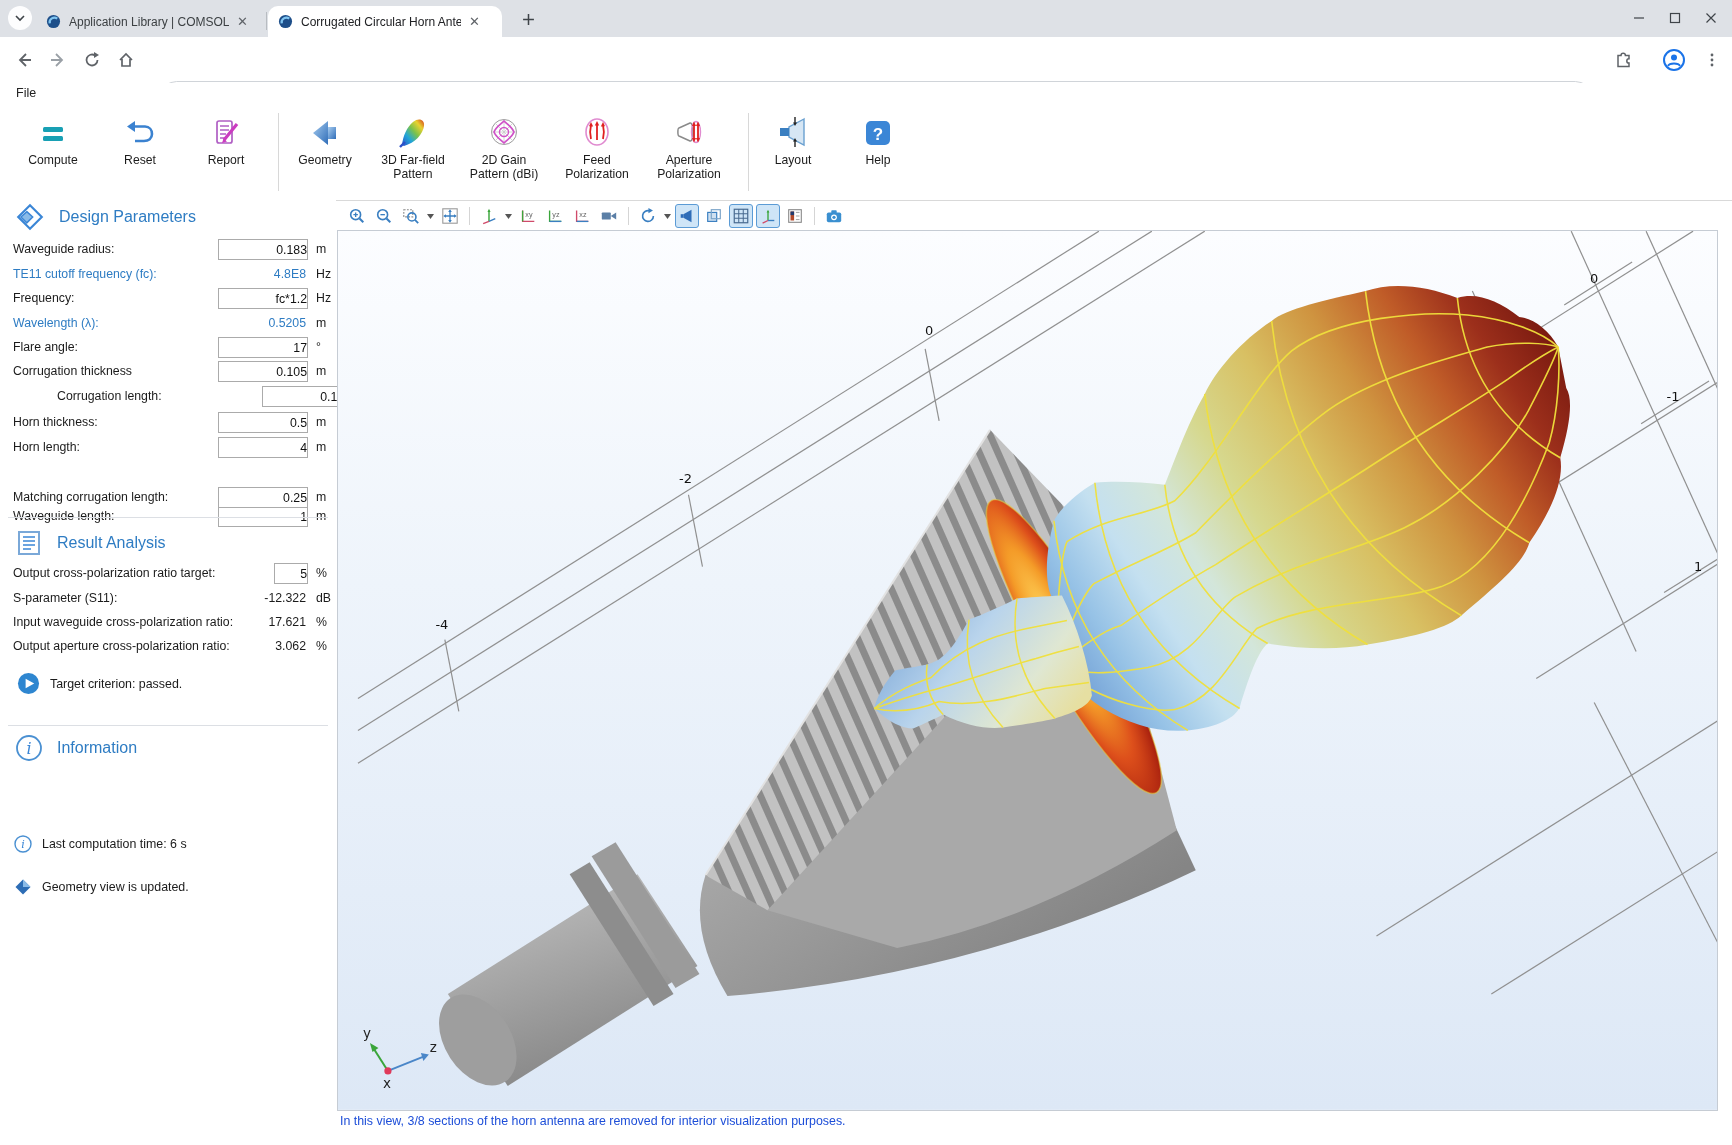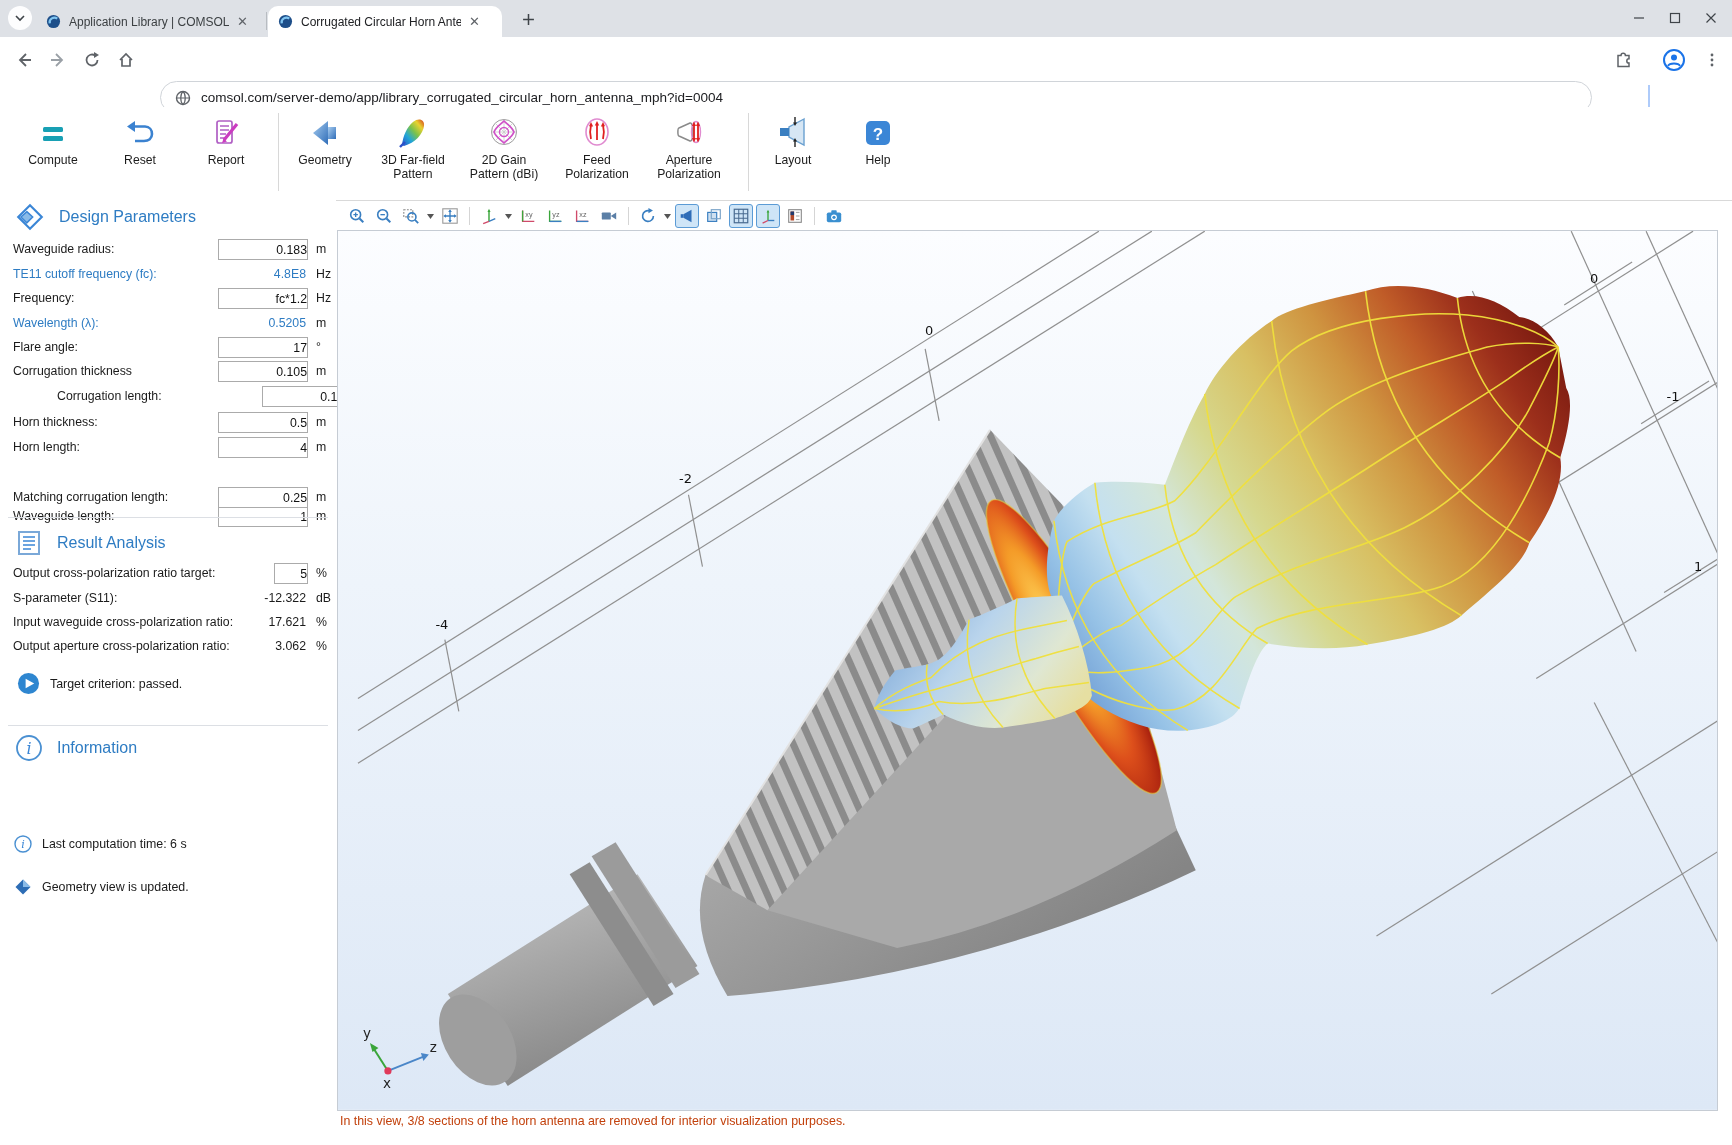--- a/index.html
+++ b/index.html
@@ -42,21 +42,21 @@
   .punit{position:absolute;left:316px;top:3px;font-size:12.3px;}
   .note{position:absolute;left:13px;font-size:12.4px;line-height:17px;width:312px;color:#1b1b1b;}
   .statusrow{position:absolute;display:flex;align-items:center;gap:10px;font-size:12.4px;}
   
   .gtoolbar{position:absolute;left:337px;top:202px;width:1381px;height:28px;background:#fff;display:flex;align-items:center;gap:3px;padding-left:8px;box-sizing:border-box;}
   .gico{width:22px;height:22px;display:flex;align-items:center;justify-content:center;border:1px solid transparent;border-radius:3px;text-align:center;}
   .gico.on{background:#cfe5f7;border:1px solid #5b9bd5;}
   .gcaret{width:9px;height:22px;display:flex;align-items:center;justify-content:center;}
   .gsep{width:1px;height:18px;background:#d5d5d5;margin:0 4px;}
   .canvas{position:absolute;left:337px;top:230px;width:1381px;height:881px;border:1px solid #c6ccd4;box-sizing:border-box;}
-  .caption{position:absolute;left:340px;top:1114px;font-size:12.4px;color:#c2410c;}
+  .caption{position:absolute;left:340px;top:1114px;font-size:12.4px;color:#1d4ed8;}
 </style>
 </head>
 <body>
 
 <div class="stage">
 
   <div class="tabstrip">
     <div class="circlebtn" style="left:8px;top:6px;">
       <svg width="12" height="12" viewBox="0 0 12 12">
           <path d="M2 4 L6 8 L10 4" fill="none" stroke="#3f4449" stroke-width="1.6"></path>
@@ -145,20 +145,23 @@
       </div>
     <div class="navico" style="left:1700px;">
         <svg width="16" height="16" viewBox="0 0 16 16">
           <circle cx="8" cy="3" r="1.4" fill="#5f6368"></circle>
           <circle cx="8" cy="8" r="1.4" fill="#5f6368"></circle>
           <circle cx="8" cy="13" r="1.4" fill="#5f6368"></circle>
         </svg>
       </div>
   </div>
 
+  <div class="menubar">
+    <span class="menuitem">File</span>
+  </div>
 
   <div class="ribbon">
     <div class="rbtn" style="left:17px;width:72px;">
       <span class="ricon">
           <svg width="34" height="34" viewBox="0 0 34 34">
             <rect x="7" y="11" width="20" height="5" rx="1.5" fill="#18a0b4"></rect>
             <rect x="7" y="20" width="20" height="5" rx="1.5" fill="#18a0b4"></rect>
           </svg>
         </span>
       <span class="rlabel">Compute</span>

